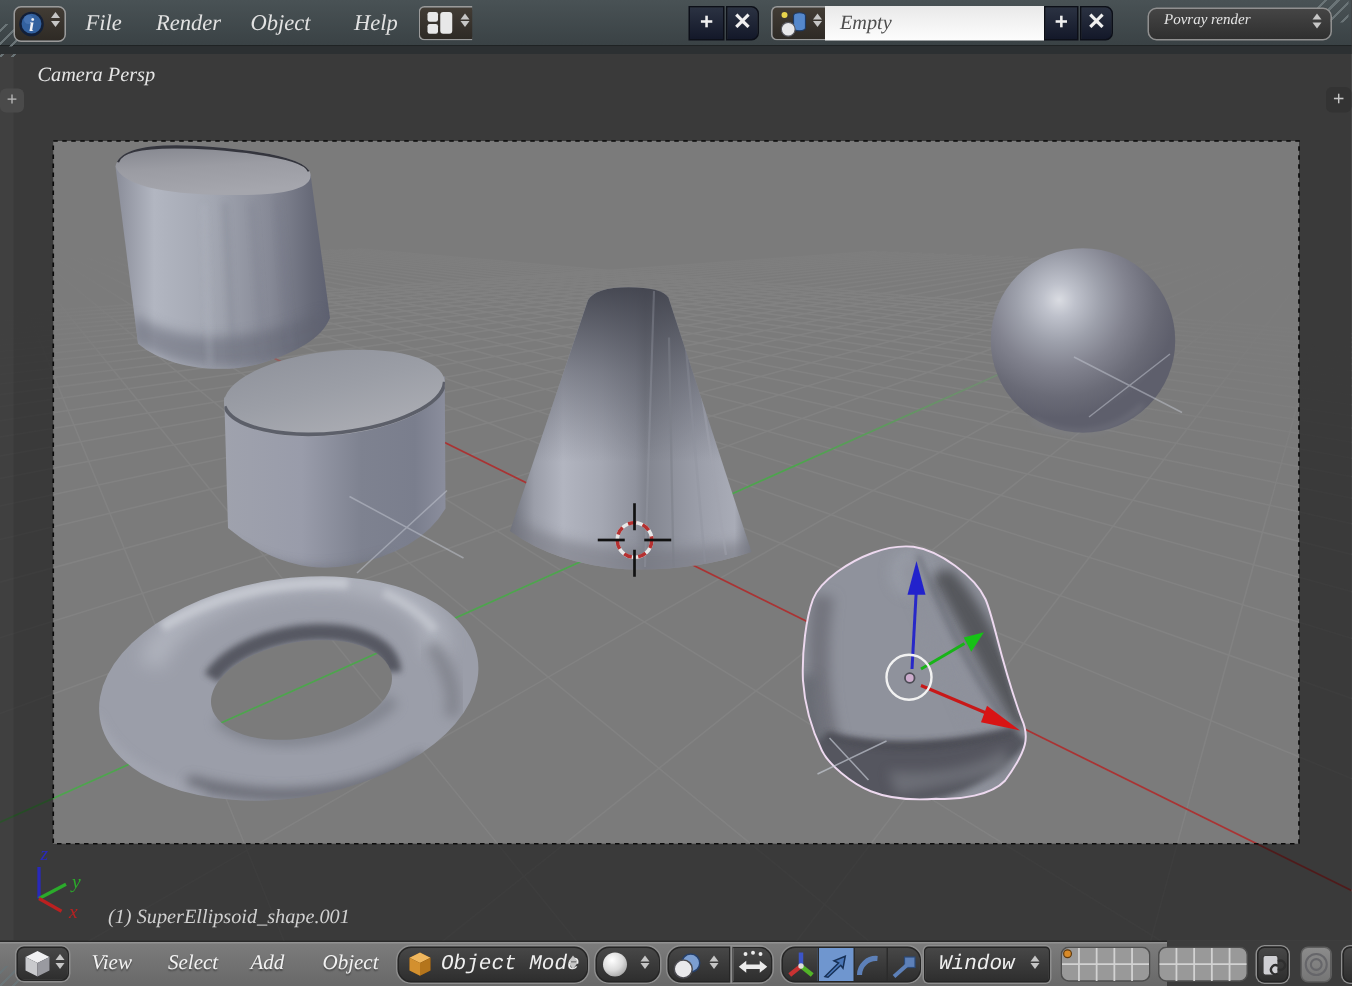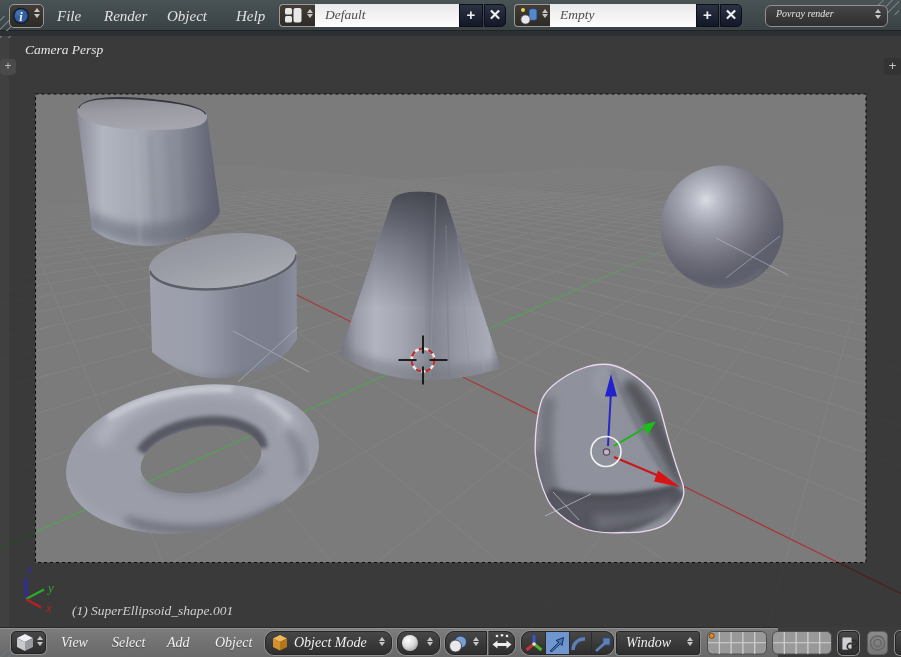--- a/index.html
+++ b/index.html
@@ -16,21 +16,21 @@
   .spn i{border-top:4.5px solid #c6c6c6;}
   .wfield{position:absolute;box-sizing:border-box;background:linear-gradient(#e9e9e9,#fdfdfd);
     color:#4d4d4d;font-size:13.5px;padding:3px 0 0 10px;}
   .pxbtn{position:absolute;box-sizing:border-box;background:linear-gradient(#2b3242,#131829);
     color:#f0f0f0;text-align:center;font-style:normal;font-weight:bold;
     font-family:"Liberation Sans",sans-serif;font-size:15px;line-height:20px;border:1px solid #0c0f18;}
   #bottom{position:absolute;left:0;top:627px;width:778px;height:30px;
     background:linear-gradient(#7c7c7c,#686868);border-top:1px solid #282828;box-shadow:inset 0 1px 0 #929292;}
   .bmenu{position:absolute;top:7px;font-size:14px;color:#f2f2f2;text-shadow:0 1px 1px rgba(0,0,0,.35);}
   .bdark{position:absolute;box-sizing:border-box;background:linear-gradient(#474747,#2e2e2e);
-    border:1px solid #252525;border-radius:4px;box-shadow:0 0 0 1px #8e8e8e;}
+    border:1px solid #252525;border-radius:4px;box-shadow:0 0 0 1px #8e8e8e;font-family:Liberation Mono, monospace;}
   .vtext{position:absolute;color:#d8d8d8;font-size:13.5px;}
   .grip{position:absolute;width:22px;height:22px;
     background:repeating-linear-gradient(135deg,transparent 0,transparent 3px,#6a7477 3px,#6a7477 4.5px,transparent 4.5px,transparent 6px);}
 </style></head>
 <body>
 
 <svg class="abs" style="left:0;top:36px" width="901" height="591" viewBox="0 36 901 591">
 <defs>
   <linearGradient id="gfade" x1="0" y1="0" x2="1" y2="0">
     <stop offset="0" stop-color="#4ea34e"></stop>
@@ -374,21 +374,20 @@
     <svg width="24" height="21" style="position:absolute;left:3px;top:0px">
       <rect x="2" y="3" width="7" height="6.5" rx="1.5" fill="#e8e8e8"></rect>
       <rect x="2" y="11" width="7" height="6.5" rx="1.5" fill="#e8e8e8"></rect>
       <rect x="10.5" y="3" width="8" height="14.5" rx="2" fill="#e8e8e8"></rect>
     </svg>
     <span class="spn" style="position:absolute;left:25px;top:2px;">
         <b></b>
         <i></i>
       </span>
   </div>
-  <div class="wfield" style="left:315px;top:4px;width:144px;height:23px;">Default</div>
   <div class="pxbtn" style="left:459px;top:4px;width:24px;height:23px;">+</div>
   <div class="pxbtn" style="left:484px;top:4px;width:22px;height:23px;border-radius:0 5px 5px 0;">✕</div>
 
   <div class="btn-dark" style="left:514px;top:4px;width:36px;height:23px;border-radius:4px 0 0 4px;border-right:none;">
     <svg width="24" height="21" style="position:absolute;left:2px;top:0px">
       <circle cx="6" cy="5" r="2" fill="#e8d44c"></circle>
       <path d="M 12,5.5 a 4,2 0 0 1 8,0 l 0 8 a 4,2 0 0 1 -8,0 Z" fill="#5588cc" stroke="#1c3a66" stroke-width="0.8"></path>
       <circle cx="8.5" cy="14.5" r="4.6" fill="#e8e8ea" stroke="#55565e" stroke-width="0.8"></circle>
     </svg>
     <span class="spn" style="position:absolute;left:25px;top:2px;">

